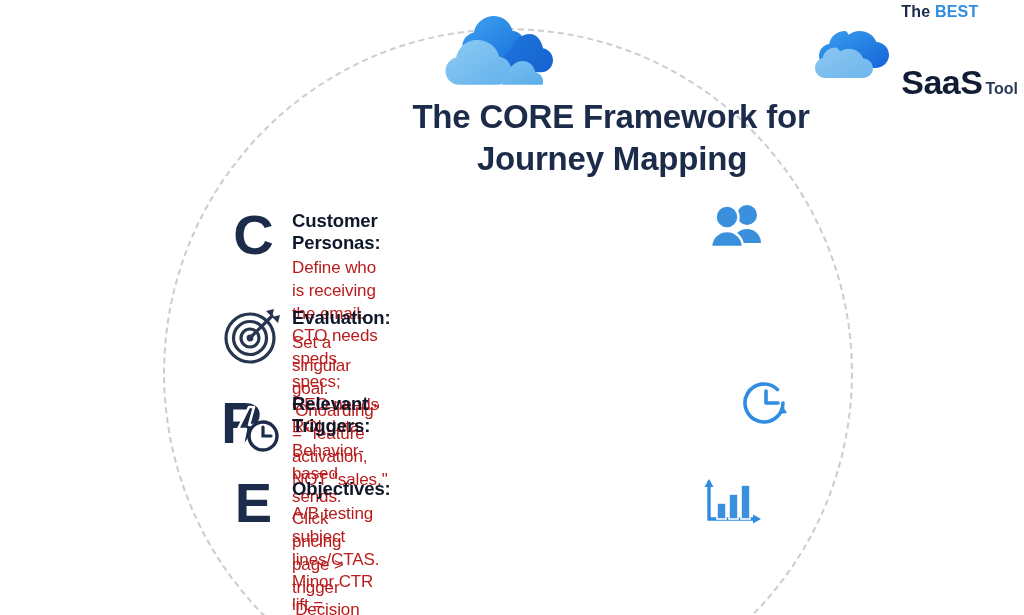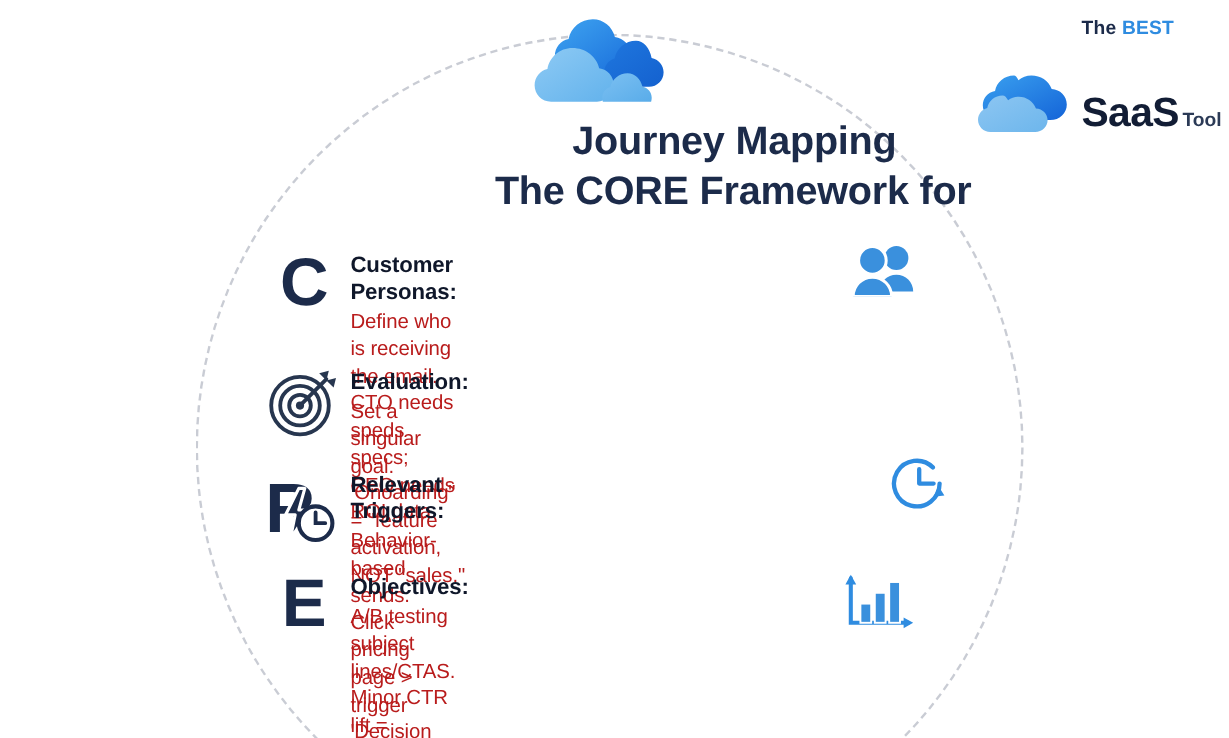--- a/index.html
+++ b/index.html
@@ -25,23 +25,23 @@
     border: 2px dashed #c9ccd4;
     border-radius: 50%;
     box-sizing: border-box;
     z-index: 0;
   }
 
   
   .brand-logo {
     position: absolute;
     right: 6px;
-    top: 16px;
-    display: flex;
-    align-items: flex-end;
+    top: 4px;
+    display: flex;
+    align-items: center;
     gap: 8px;
     z-index: 5;
   }
   .brand-cloud { width: 78px; height: 56px; flex: none; }
   .brand-text { line-height: 1; padding-bottom: 2px; }
   .brand-line1 {
     font-size: 16px;
     font-weight: bold;
     color: #1c2b4a;
     letter-spacing: .2px;
@@ -192,22 +192,22 @@
         <stop offset="1" stop-color="#59ace9"></stop>
     </linearGradient>
   </defs>
   <path fill="url(#c1)" d="M50 2c-10 0-18.3 7-20.2 16.4-6.5 1.3-11.4 7-11.4 13.9 0 7.8 6.4 14.2 14.2 14.2h34c8.2 0 14.9-6.7 14.9-14.9 0-7.6-5.7-13.9-13.1-14.8C66.3 8.2 58.9 2 50 2z"></path>
   <path fill="url(#c2)" d="M86 20c-8.9 0-16.3 6.4-17.8 14.8-5 1.4-8.7 6-8.7 11.5 0 6.6 5.4 12 12 12h25.4c6.7 0 12.1-5.4 12.1-12.1 0-5.9-4.3-10.9-10-11.9C97.4 25.9 92.2 20 86 20z"></path>
   <path fill="url(#c3)" d="M33 26C22.5 26 13.8 33.6 12.2 43.6 6.1 45 1.5 50.5 1.5 57c0 7.6 6.1 13.7 13.7 13.7h38.3c7.7 0 14-6.2 14-14 0-7.1-5.3-13-12.2-13.9C53.2 33.2 44 26 33 26z"></path>
   <path fill="url(#c4)" d="M79 47c-7 0-12.9 4.9-14.4 11.5-3.9 1.2-6.7 4.8-6.7 9 0 1.1.2 2.2.5 3.2h40.2c.3-1 .5-2.1.5-3.2 0-4.6-3.3-8.4-7.7-9.2C89.9 51.5 84.9 47 79 47z"></path>
 </svg>
 
 <div class="title">
+  <div class="title-line title-shift">The CORE Framework for</div>
   <div class="title-line title-shift2">Journey Mapping</div>
-  <div class="title-line title-shift">The CORE Framework for</div>
 </div>
 
 <div class="rows">
 
   <div class="row row-c">
     <div class="row-mark">
       <span class="row-letter">C</span>
     </div>
     <div class="row-body">
       <div class="row-heading">Customer Personas:</div>

